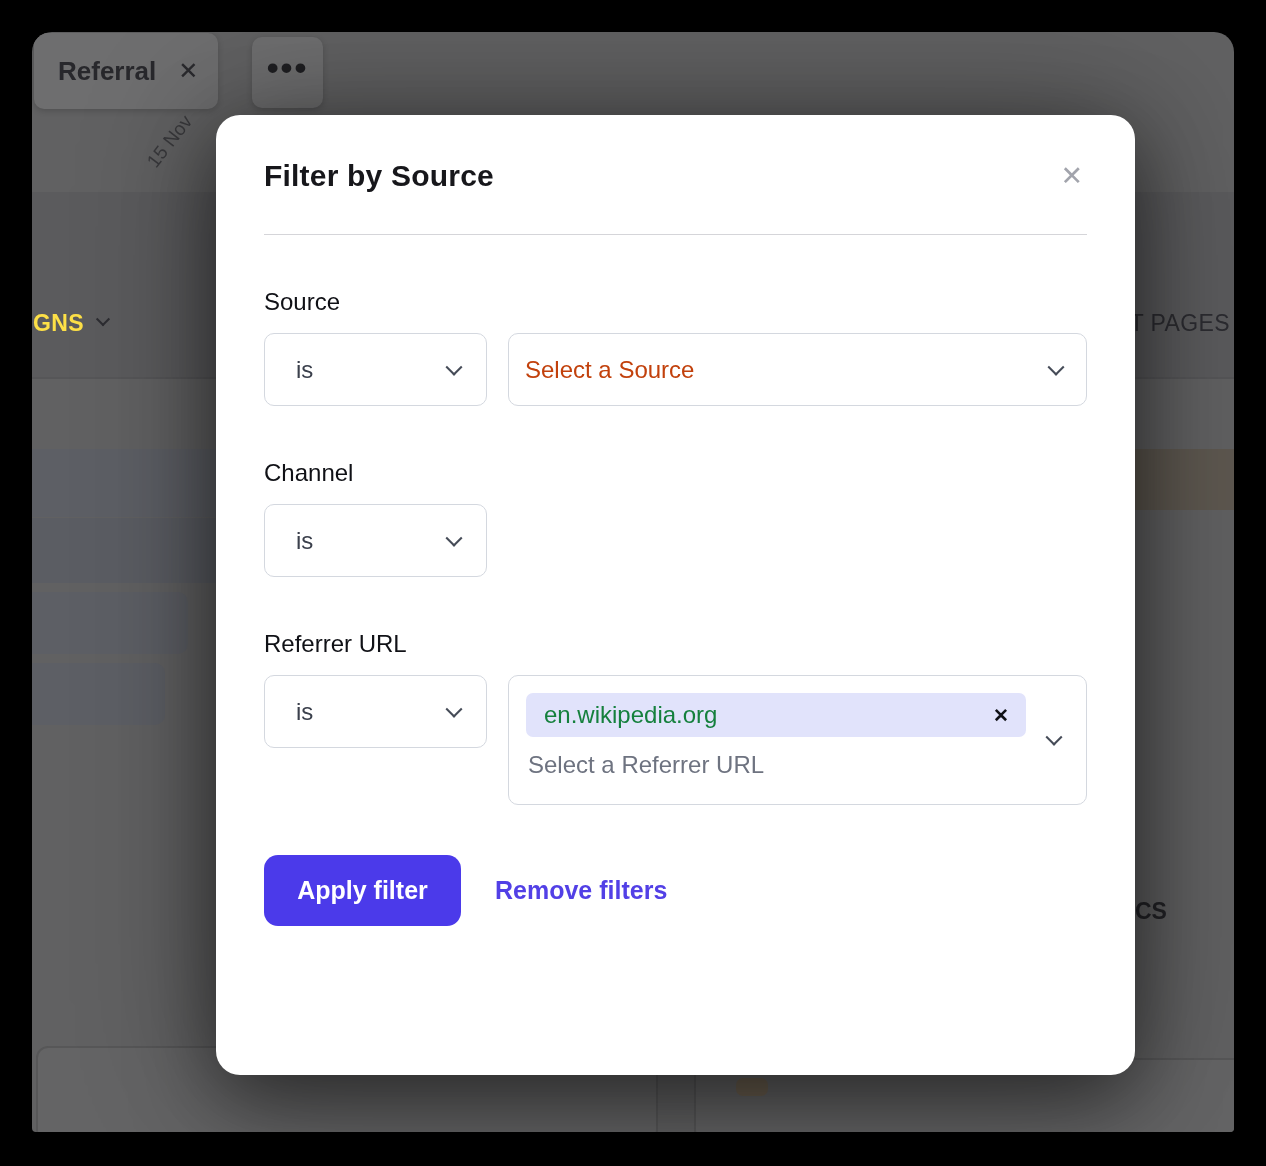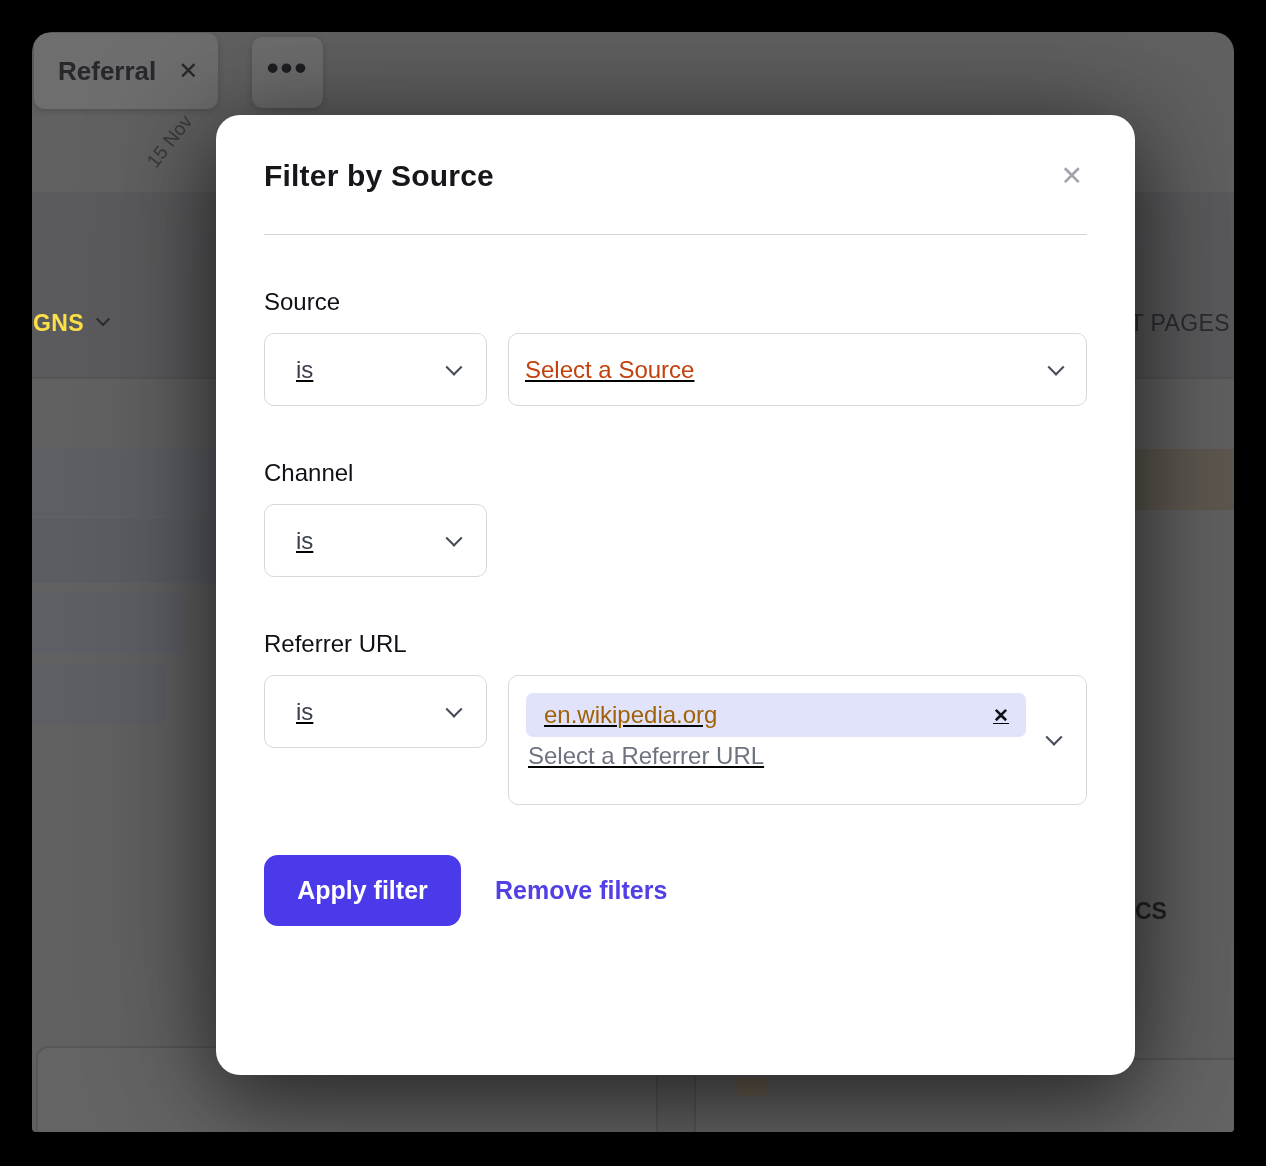--- a/index.html
+++ b/index.html
@@ -48,40 +48,40 @@
            box-shadow:0 24px 80px rgba(0,0,0,.5), 0 0 140px rgba(0,0,0,.3); }
   .modal-head { display:flex; align-items:flex-start; justify-content:space-between; }
   .modal-title { font-size:30px; font-weight:700; color:#17171b; letter-spacing:.2px; }
   .modal-close { border:none; background:none; font-size:27px; color:#a2a4ac; line-height:1;
                  cursor:pointer; padding:2px 4px; margin-top:2px; }
   .divider { height:1px; background:#d5d5d9; margin-top:41px; }
 
   .field { margin-top:53px; }
   .field:first-of-type { margin-top:54px; }
   .field-label { font-size:24px; font-weight:500; color:#101116; line-height:28px; }
-  .row { display:flex; gap:21px; margin-top:17px; align-items:flex-start;text-decoration:underline; }
+  .row { display:flex; gap:21px; margin-top:17px; align-items:flex-start; }
   .op-select { width:223px; height:73px; border:1.5px solid #d4d8df; border-radius:10px;
                background:#fff; display:flex; align-items:center; justify-content:space-between;
                padding:0 26px 0 31px; cursor:pointer; }
   .op-value { font-size:24px; color:#3b404c; }
   .value-select { flex:1; height:73px; border:1.5px solid #d4d8df; border-radius:10px;
                   background:#fff; display:flex; align-items:center; justify-content:space-between;
                   padding:0 24px 0 16px; cursor:pointer; }
   .placeholder { font-size:24px; color:#c2410c; }
   .chev { width:12px; height:12px; border-right:2.4px solid #454b57; border-bottom:2.4px solid #454b57;
           transform:rotate(45deg) translate(-2px,-2px); flex:none; }
   .chev-dark { border-color:#2c2c31; width:10px; height:10px; margin-top:-4px; }
 
   .combo { flex:1; height:130px; border:1.5px solid #d4d8df; border-radius:10px; background:#fff;
            position:relative; padding:17px 24px 0 17px; cursor:pointer; }
   .tag { width:500px; height:44px; background:#e1e3fb; border-radius:7px; display:flex;
          align-items:center; justify-content:space-between; padding:0 17px 0 18px; }
-  .tag-label { font-size:24px; color:#a16207; }
+  .tag-label { font-size:24px; color:#15803d; }
   .tag-remove { font-size:19px; font-weight:700; color:#101116; line-height:1; cursor:pointer; }
-  .combo-placeholder { margin-top:5px; margin-left:2px; font-size:24px; color:#6e7380; }
+  .combo-placeholder { margin-top:14px; margin-left:2px; font-size:24px; color:#6e7380; }
   .combo .chev { position:absolute; right:26px; top:58px; }
 
   .actions { margin-top:50px; display:flex; align-items:center; gap:34px; }
   .apply-btn { width:197px; height:71px; border:none; border-radius:14px; background:#4b3aea;
                color:#fff; font-size:25px; font-weight:600; font-family:inherit; cursor:pointer; }
   .remove-link { font-size:25px; font-weight:600; color:#5240e6; cursor:pointer; }
 </style>
 </head>
 <body>
 

